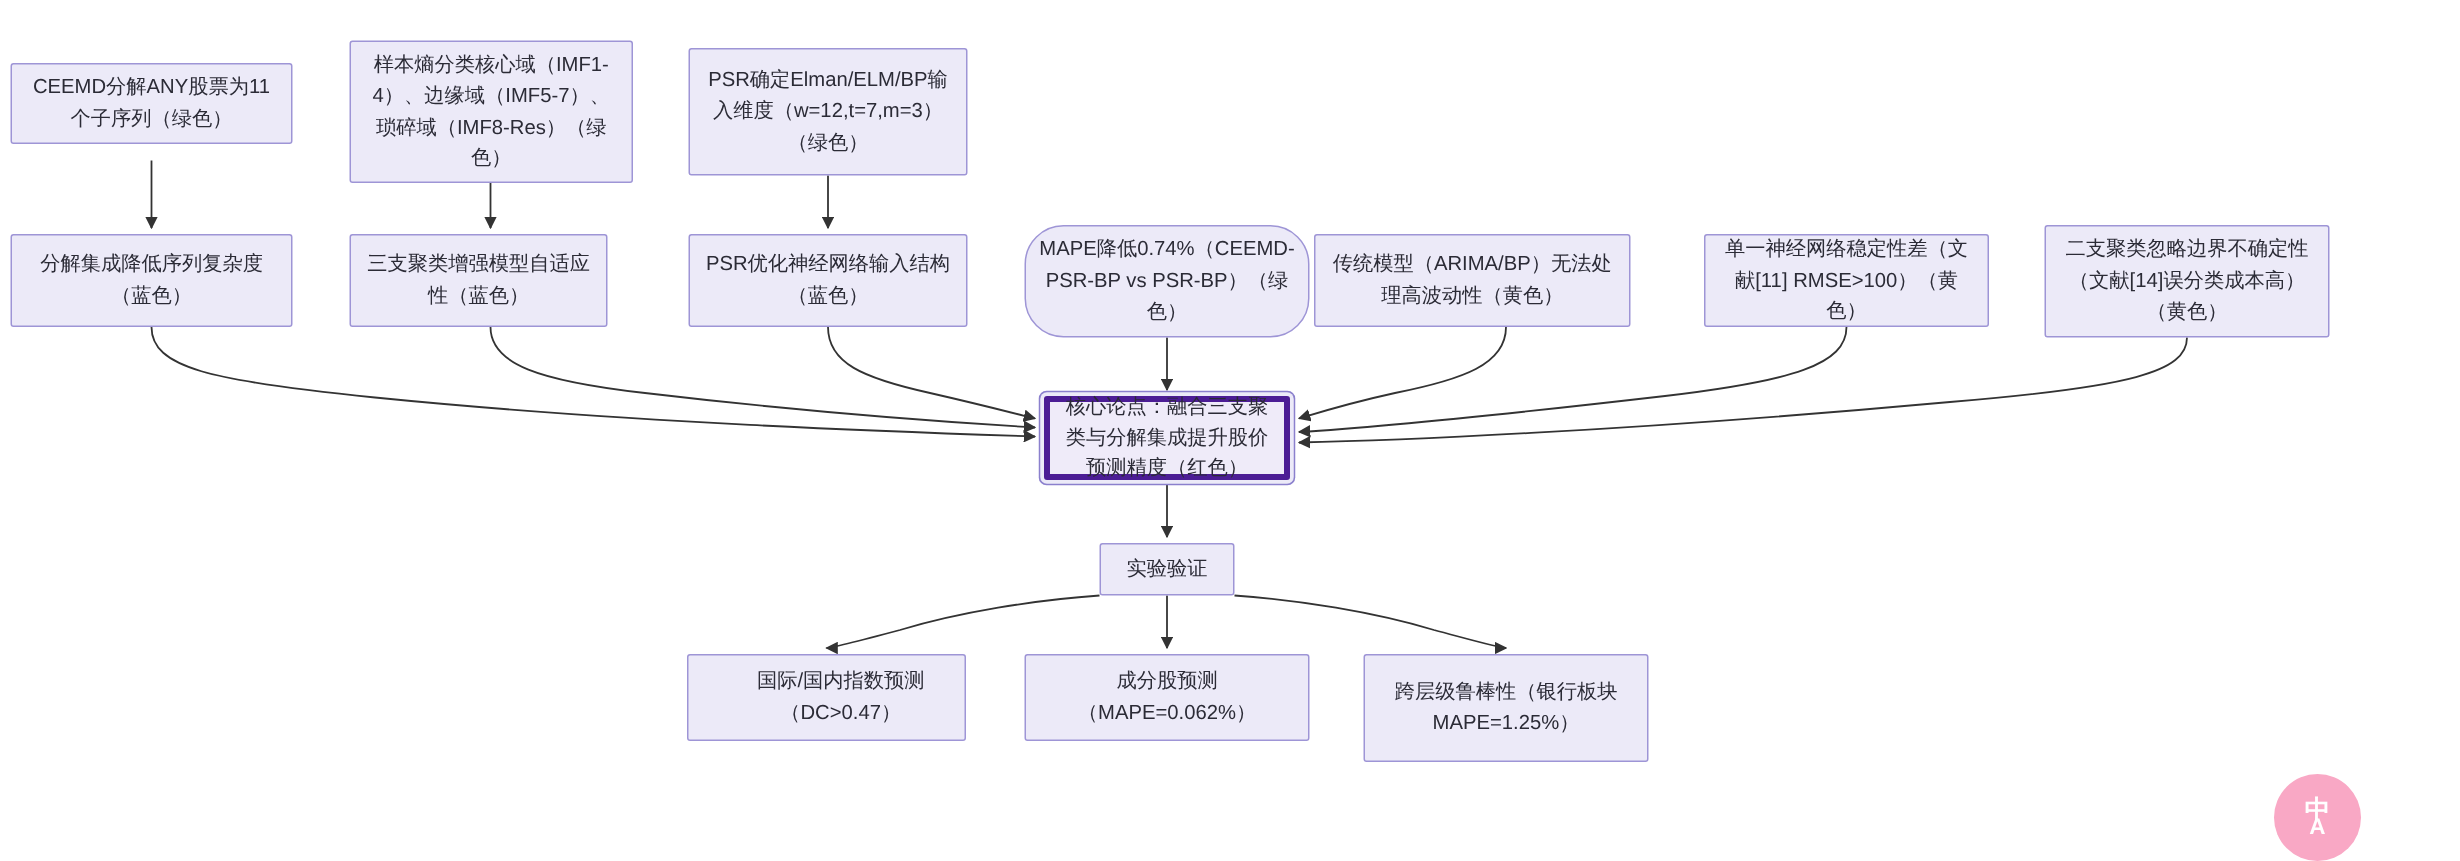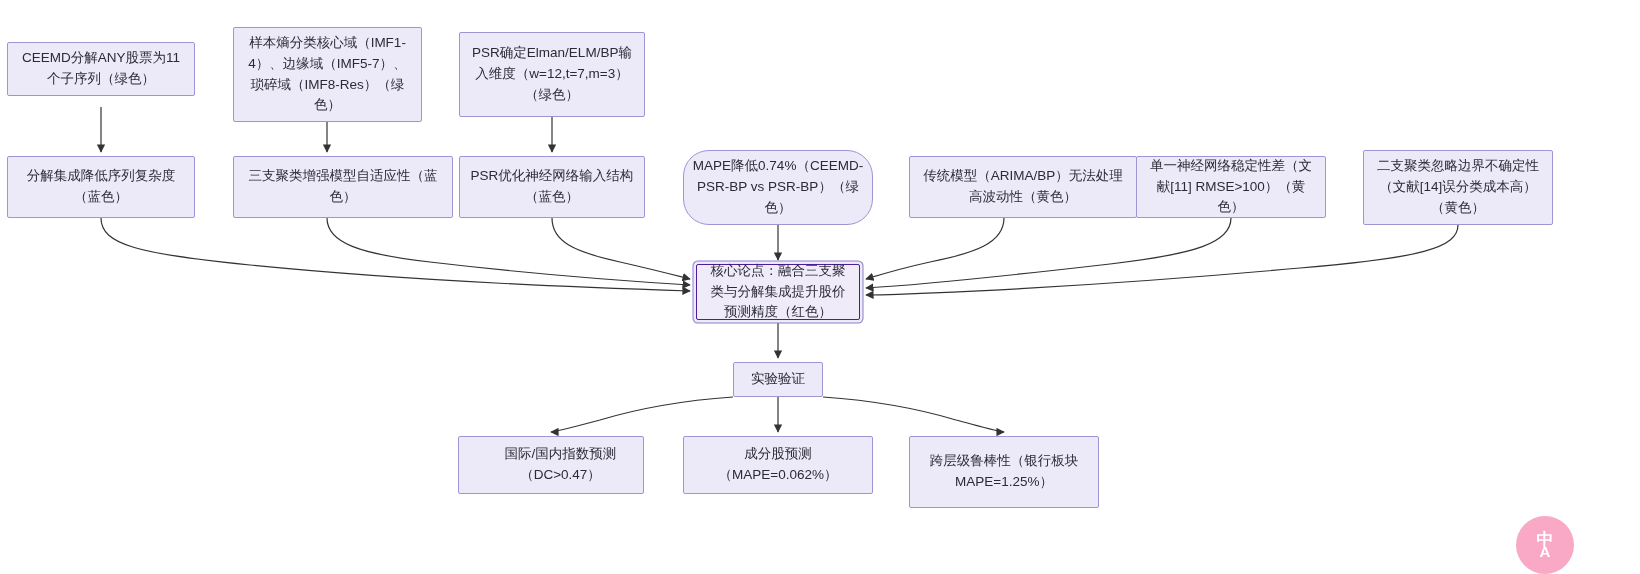--- a/index.html
+++ b/index.html
@@ -42,21 +42,21 @@
     font-size: 13.5px;
     line-height: 1.55;
     padding: 4px 8px;
     z-index: 2;
   }
   .node span {
     display: block;
     width: 100%;
   }
   .node.core {
-    border: 1px solid #4c1d95;
+    border: 4px solid #4c1d95;
     box-shadow: 0 0 0 2.5px #ECEAF8, 0 0 0 3.5px #8b80cd;
     background: #EFEBF9;
   }
   .badge {
     position: absolute;
     border-radius: 50%;
     background: #F9A8C5;
     display: flex;
     align-items: center;
     justify-content: center;
@@ -119,33 +119,33 @@
   </div>
 
   <div class="node" style="left:459px; top:32px; width:186px; height:85px;">
     <span>PSR确定Elman/ELM/BP输入维度（w=12,t=7,m=3）（绿色）</span>
   </div>
 
   <div class="node" style="left:7px; top:156px; width:188px; height:62px;">
     <span>分解集成降低序列复杂度（蓝色）</span>
   </div>
 
-  <div class="node" style="left:233px; top:156px; width:220px; height:62px;">
+  <div class="node" style="left:233px; top:156px; width:172px; height:62px;">
     <span>三支聚类增强模型自适应性（蓝色）</span>
   </div>
 
   <div class="node" style="left:459px; top:156px; width:186px; height:62px;">
     <span>PSR优化神经网络输入结构（蓝色）</span>
   </div>
 
   <div class="node" style="left:683px; top:150px; width:190px; height:75px;border-radius:26px;">
     <span>MAPE降低0.74%（CEEMD-PSR-BP vs PSR-BP）（绿色）</span>
   </div>
 
-  <div class="node" style="left:909px; top:156px; width:228px; height:62px;">
+  <div class="node" style="left:876px; top:156px; width:211px; height:62px;">
     <span>传统模型（ARIMA/BP）无法处理高波动性（黄色）</span>
   </div>
 
   <div class="node" style="left:1136px; top:156px; width:190px; height:62px;">
     <span>单一神经网络稳定性差（文献[11] RMSE&gt;100）（黄色）</span>
   </div>
 
   <div class="node" style="left:1363px; top:150px; width:190px; height:75px;">
     <span>二支聚类忽略边界不确定性（文献[14]误分类成本高）（黄色）</span>
   </div>

